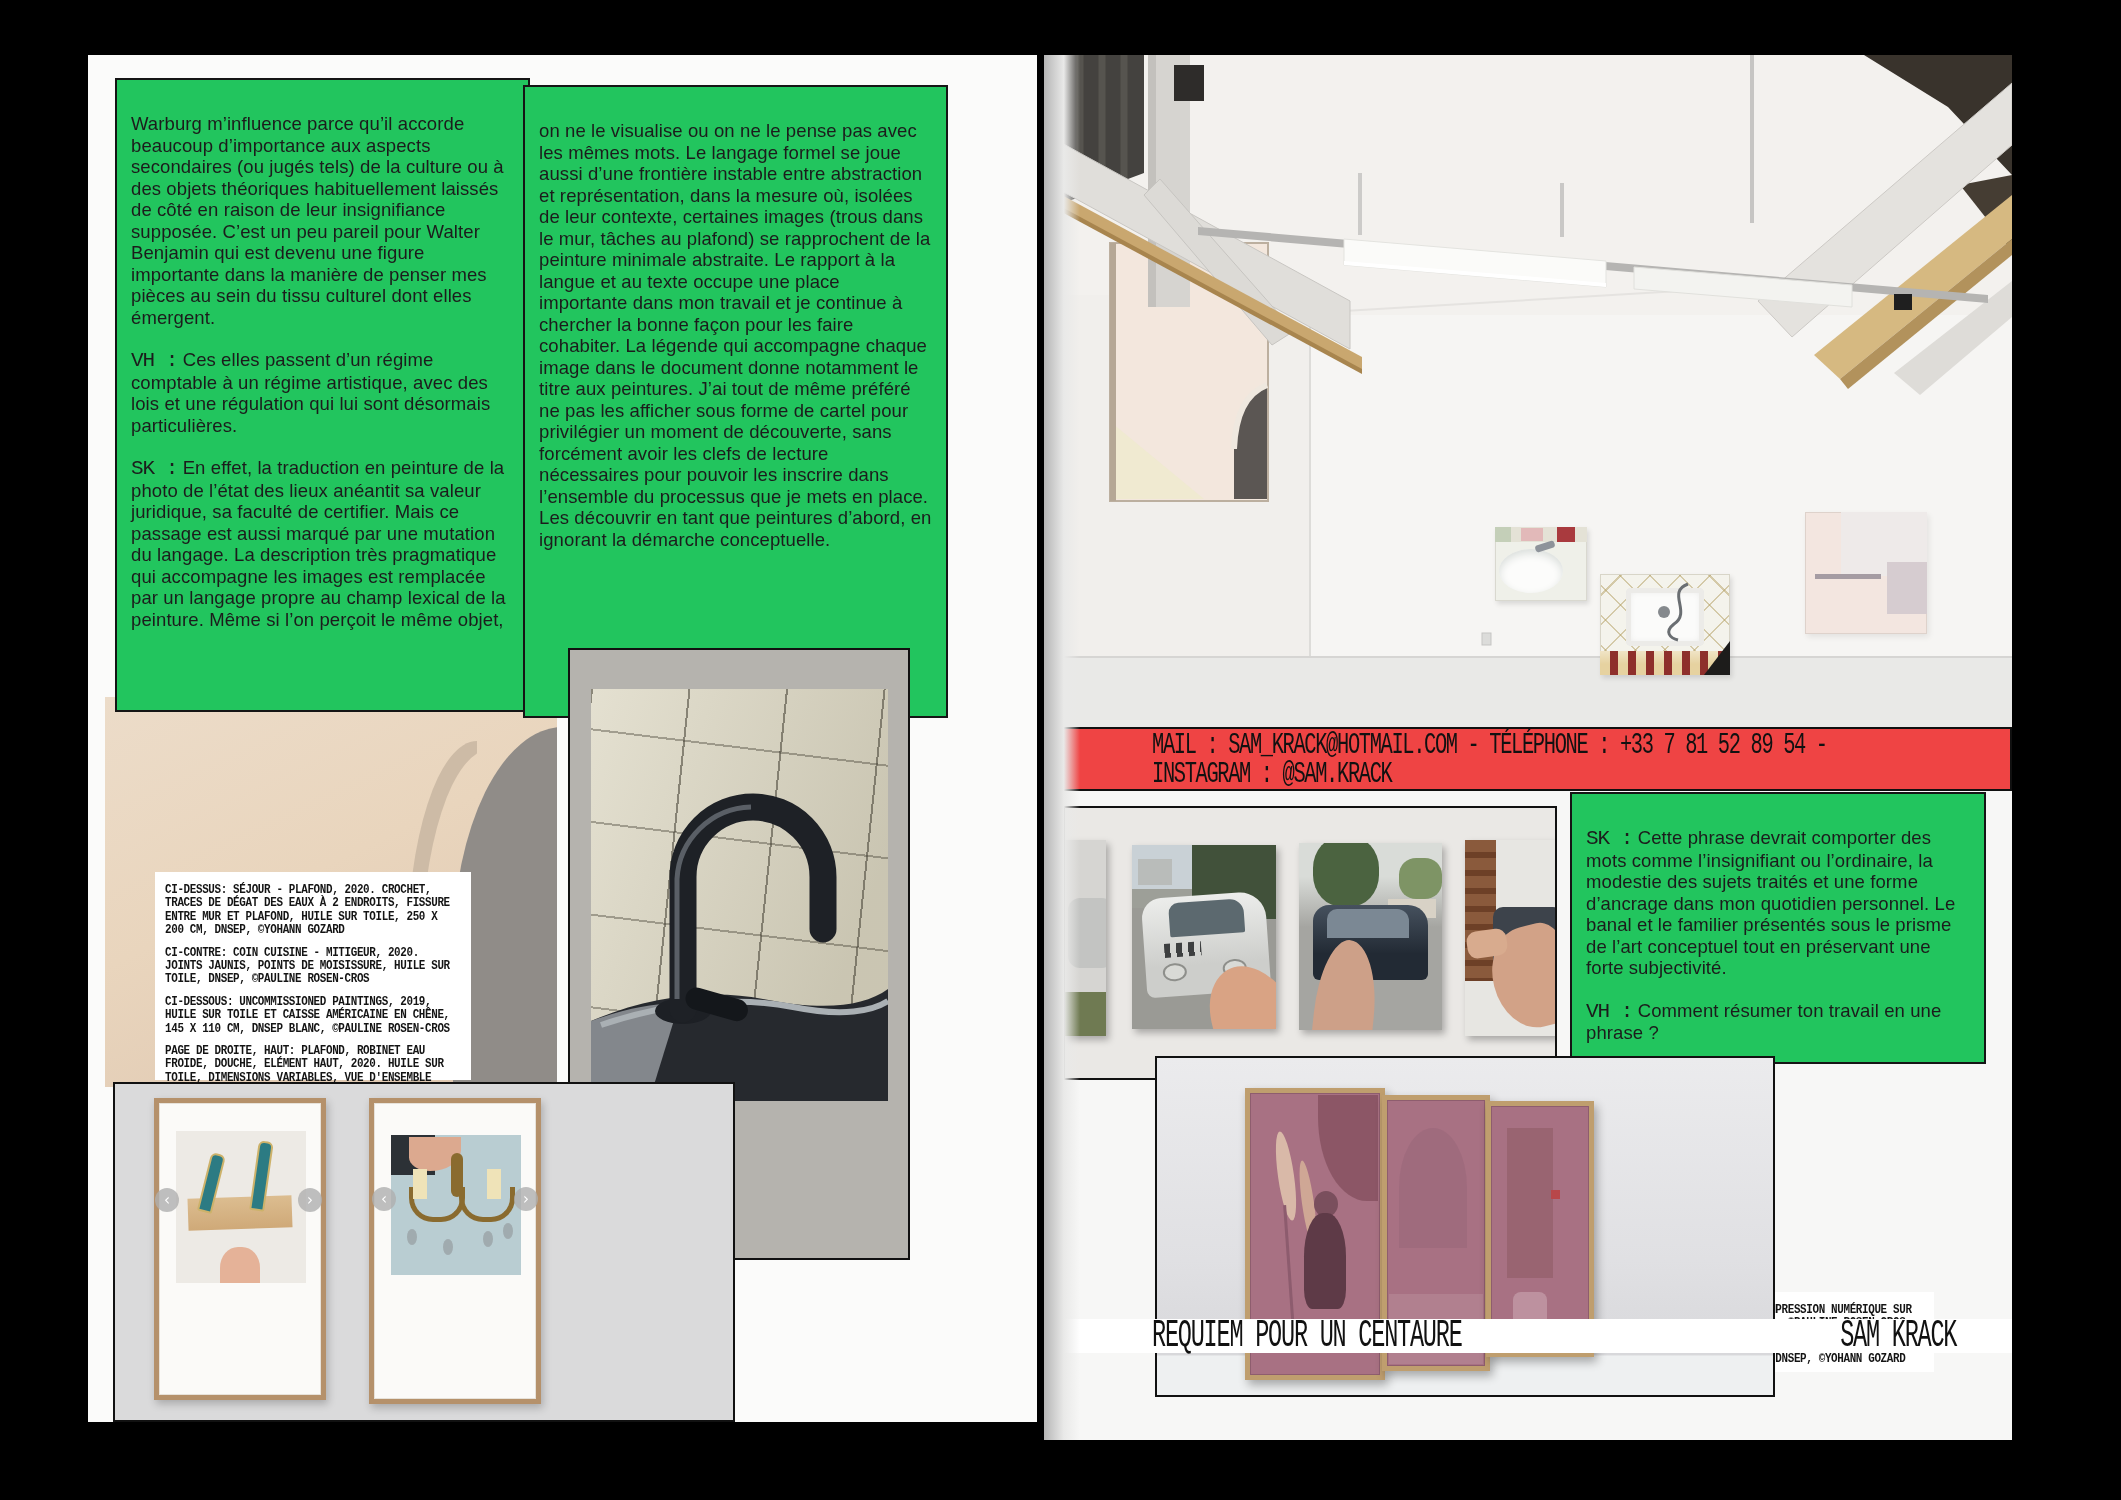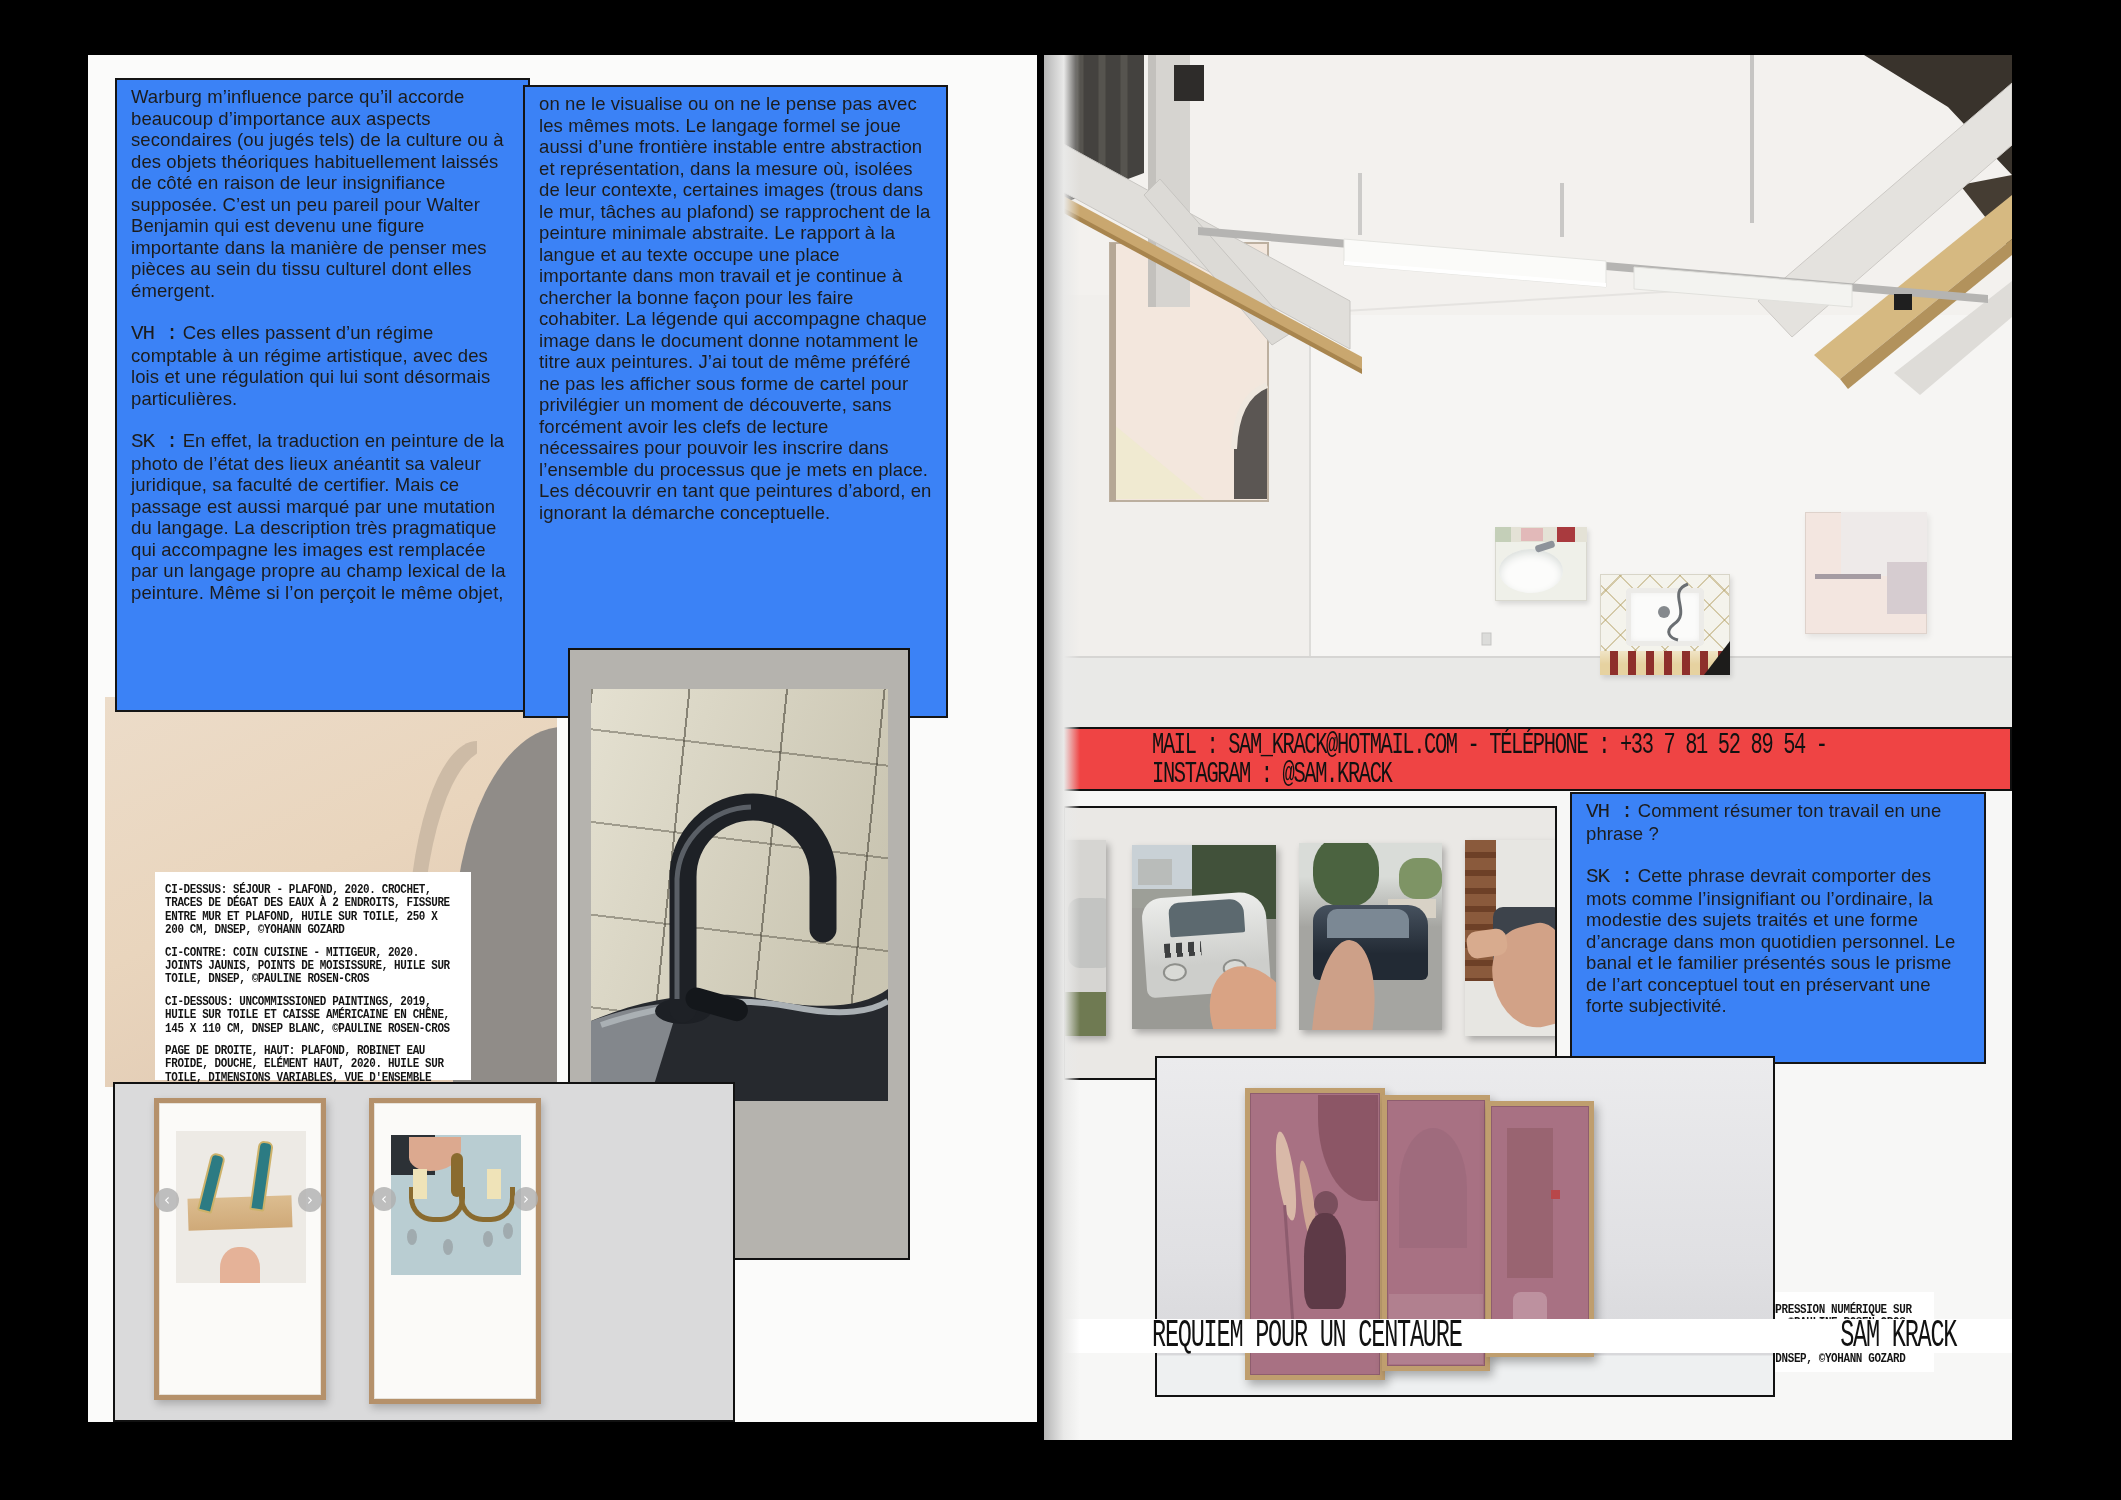--- a/index.html
+++ b/index.html
@@ -6,22 +6,22 @@
   body{width:2121px;height:1500px;position:relative;background:#000;overflow:hidden;
        font-family:"Liberation Sans",sans-serif;}
   .abs{position:absolute;}
   
   .page{position:absolute;background:#fbfbfa;}
   #page-left{left:88px;top:55px;width:949px;height:1367px;}
   #page-right{left:1044px;top:55px;width:968px;height:1385px;background:#f7f7f6;}
   .gutter-shade{position:absolute;left:0;top:0;width:36px;height:100%;
     background:linear-gradient(90deg,#b5b5b5,#e9e9e8 55%,rgba(255,255,255,0));z-index:40;pointer-events:none;}
   
-  .txtbox{position:absolute;background:#3b82f6;border:2px solid #151515;box-sizing:border-box;
-          padding:6px 14px;z-index:6;}
+  .txtbox{position:absolute;background:#22c55e;border:2px solid #151515;box-sizing:border-box;
+          padding:33px 14px;z-index:6;}
   .body-txt{font-size:18.5px;line-height:21.5px;color:#1c1c1c;letter-spacing:.1px;}
   .body-txt p{margin:0 0 21px 0;}
   .body-txt p:last-child{margin-bottom:0;}
   .tag{font-family:"Liberation Mono",monospace;font-size:21px;letter-spacing:-1px;}
   
   .slab{font-family:"Liberation Mono",monospace;font-weight:700;color:#141414;}
   .condense{transform-origin:0 0;}
   
   .caption-box{position:absolute;background:#fff;box-sizing:border-box;padding:12px 10px;z-index:8;}
   .caption-box .condense{transform:scaleX(.88);width:113.5%;}
@@ -369,24 +369,24 @@
       <div class="stair"></div>
       <div class="car">
         <div class="grille"></div>
       </div>
       <div class="hand"></div>
       <div class="fingertip"></div>
     </div>
   </div>
 
   <div class="txtbox body-txt" id="vhsk-box">
+    <p><span class="tag">SK :</span>
+      <span>Cette phrase devrait comporter des mots comme l’insignifiant ou l’ordinaire, la modestie des sujets traités et une forme d’ancrage dans mon quotidien personnel. Le banal et le familier présentés sous le prisme de l’art conceptuel tout en préservant une forte subjectivité.</span></p>
     <p><span class="tag">VH :</span>
       <span>Comment résumer ton travail en une phrase ?</span></p>
-    <p><span class="tag">SK :</span>
-      <span>Cette phrase devrait comporter des mots comme l’insignifiant ou l’ordinaire, la modestie des sujets traités et une forme d’ancrage dans mon quotidien personnel. Le banal et le familier présentés sous le prisme de l’art conceptuel tout en préservant une forte subjectivité.</span></p>
   </div>
 
   <div class="abs" id="photo-bungalow">
     <div class="mframe" style="left:88px;top:30px;width:130px;height:282px;">
       <div class="mart" id="mf1">
         <div class="dark"></div>
         <div class="plume"></div>
         <div class="stem"></div>
         <div class="head"></div>
         <div class="figure"></div>

